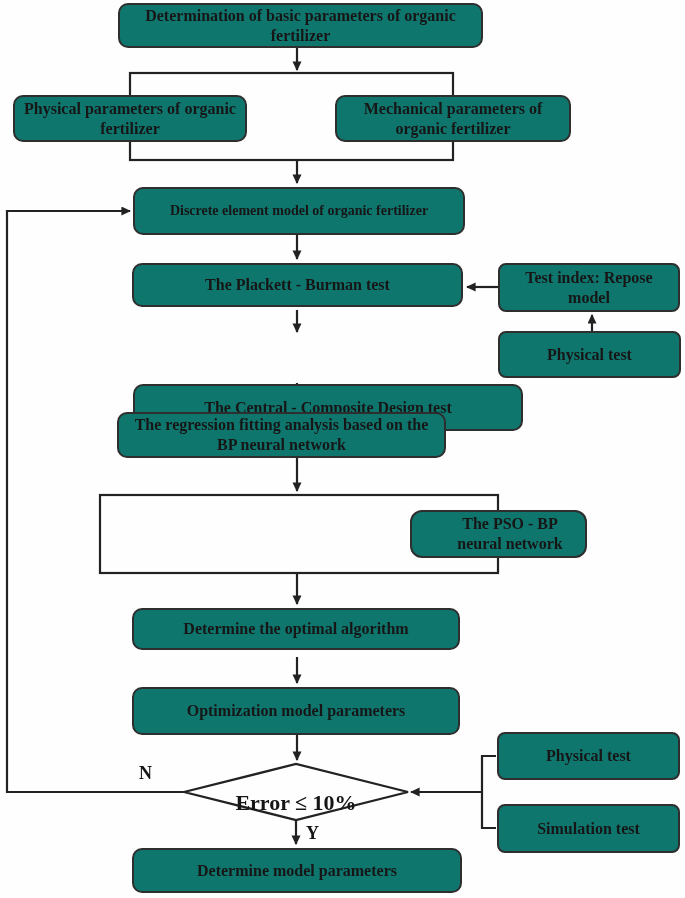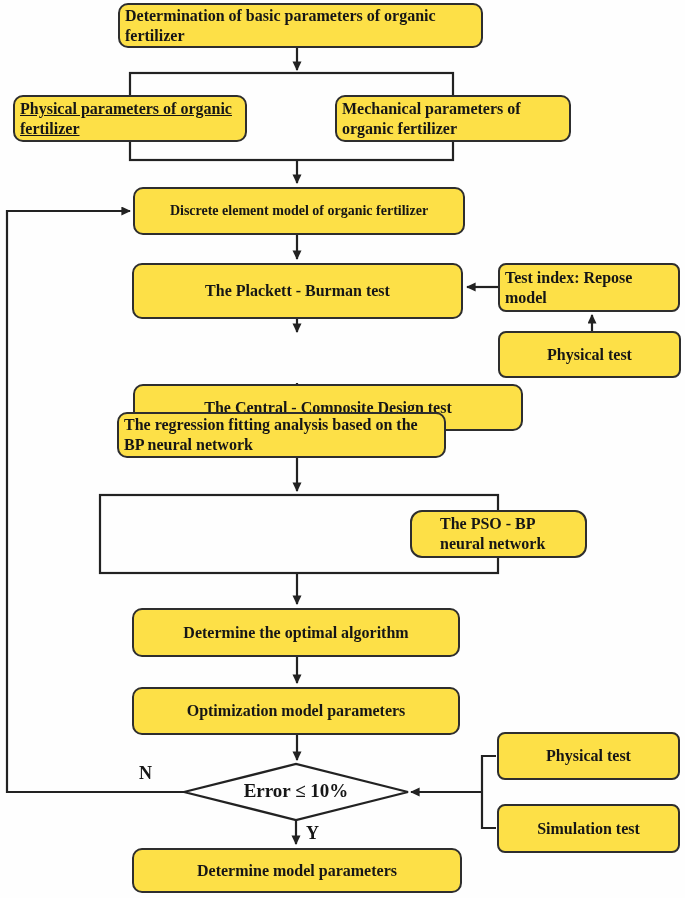--- a/index.html
+++ b/index.html
@@ -19,42 +19,43 @@
   .connectors {
     position: absolute;
     left: 0;
     top: 0;
   }
   .node {
     position: absolute;
     box-sizing: border-box;
     border: 2.5px solid #2e2e2e;
     border-radius: 10px;
-    background: #fde047;
+    background: #0f766e;
     display: flex;
     align-items: center;
     justify-content: center;
-    text-align: left;
+    text-align: center;
     font-weight: bold;
     font-size: 16px;
     line-height: 1.25;
     padding: 1px 5px;
   }
   .node .lbl { display: inline-block; }
   .nowrap .lbl { white-space: nowrap; }
   .decision-label {
     position: absolute;
     box-sizing: border-box;
     display: flex;
     align-items: center;
     justify-content: center;
     text-align: center;
     font-weight: bold;
-    font-size: 19px;
+    font-size: 22px;
     background: transparent;
+    margin-top: 12px;
   }
   .edge-label {
     position: absolute;
     font-weight: bold;
     font-size: 18px;
   }
 </style>
 </head>
 <body>
 
@@ -104,33 +105,33 @@
       <line x1="482" y1="792" x2="411" y2="792" marker-end="url(#arw)"></line>
 
       <polygon points="184,792 296,764 408,792 296,820" fill="#fefefe"></polygon>
     </g>
   </svg>
 
   <div class="node" style="left:118px; top:3px; width:365px; height:45px;">
     <span class="lbl">Determination of basic parameters of organic fertilizer</span>
   </div>
 
-  <div class="node" style="left:13px; top:95px; width:234px; height:47px;text-decoration:underline;">
+  <div class="node" style="left:13px; top:95px; width:234px; height:47px;">
     <span class="lbl">Physical parameters of organic fertilizer</span>
   </div>
 
   <div class="node" style="left:335px; top:95px; width:236px; height:47px;">
     <span class="lbl">Mechanical parameters of organic fertilizer</span>
   </div>
 
   <div class="node nowrap" style="left:133px; top:187px; width:332px; height:48px; font-size:14px;">
     <span class="lbl">Discrete element model of organic fertilizer</span>
   </div>
 
-  <div class="node" style="left:132px; top:263px; width:331px; height:56px;">
+  <div class="node" style="left:132px; top:263px; width:331px; height:44px;">
     <span class="lbl">The Plackett - Burman test</span>
   </div>
 
   <div class="node" style="left:498px; top:263px; width:182px; height:49px; border-radius:8px;">
     <span class="lbl">Test index: Repose model</span>
   </div>
 
   <div class="node" style="left:498px; top:331px; width:183px; height:47px; border-radius:8px;">
     <span class="lbl">Physical test</span>
   </div>
@@ -141,21 +142,21 @@
 
   <div class="node" style="left:117px; top:412px; width:329px; height:46px;">
     <span class="lbl">The regression fitting analysis based on the  BP neural network</span>
   </div>
 
 
   <div class="node" style="left:410px; top:510px; width:177px; height:48px; border-radius:12px;padding-left:28px;">
     <span class="lbl">The PSO - BP neural network</span>
   </div>
 
-  <div class="node" style="left:132px; top:608px; width:328px; height:49px;">
+  <div class="node" style="left:132px; top:608px; width:328px; height:42px;">
     <span class="lbl">Determine the optimal algorithm</span>
   </div>
 
   <div class="node" style="left:132px; top:687px; width:328px; height:48px;">
     <span class="lbl">Optimization model parameters</span>
   </div>
 
   <div class="decision-label" style="left:206px; top:777px; width:180px; height:28px;">
     <span class="lbl">Error ≤ 10%</span>
   </div>

